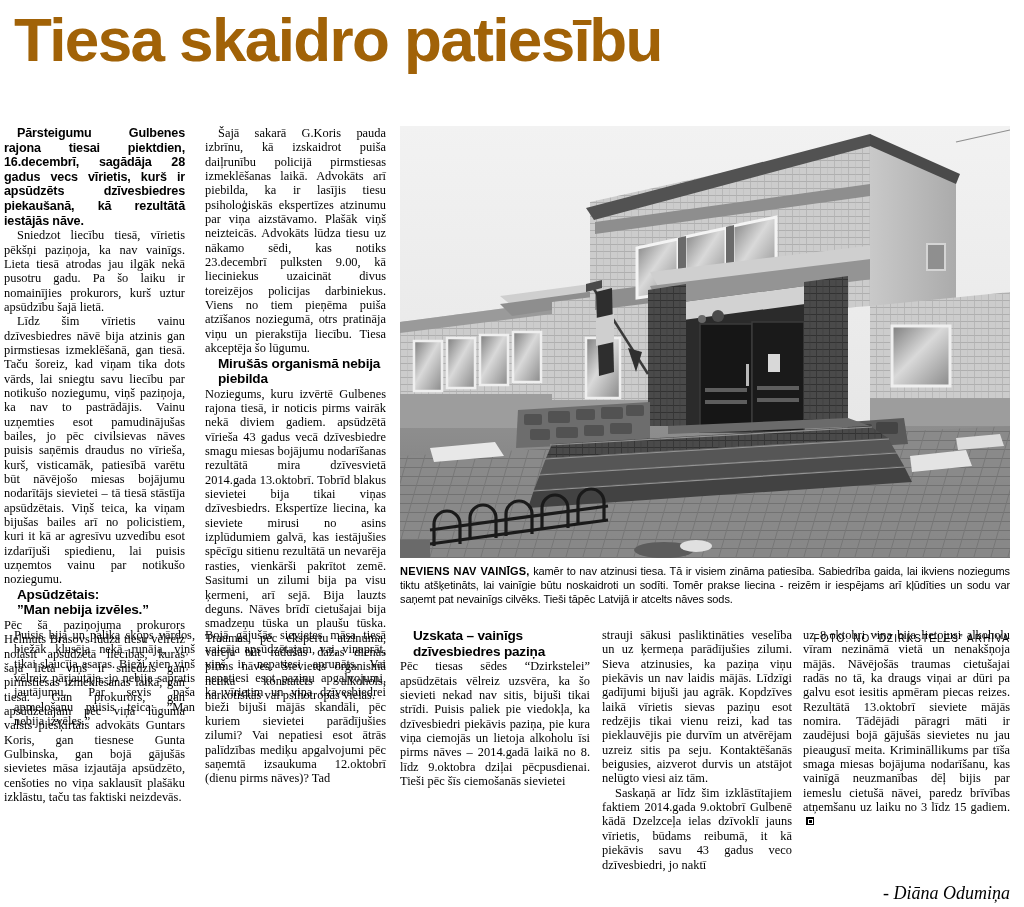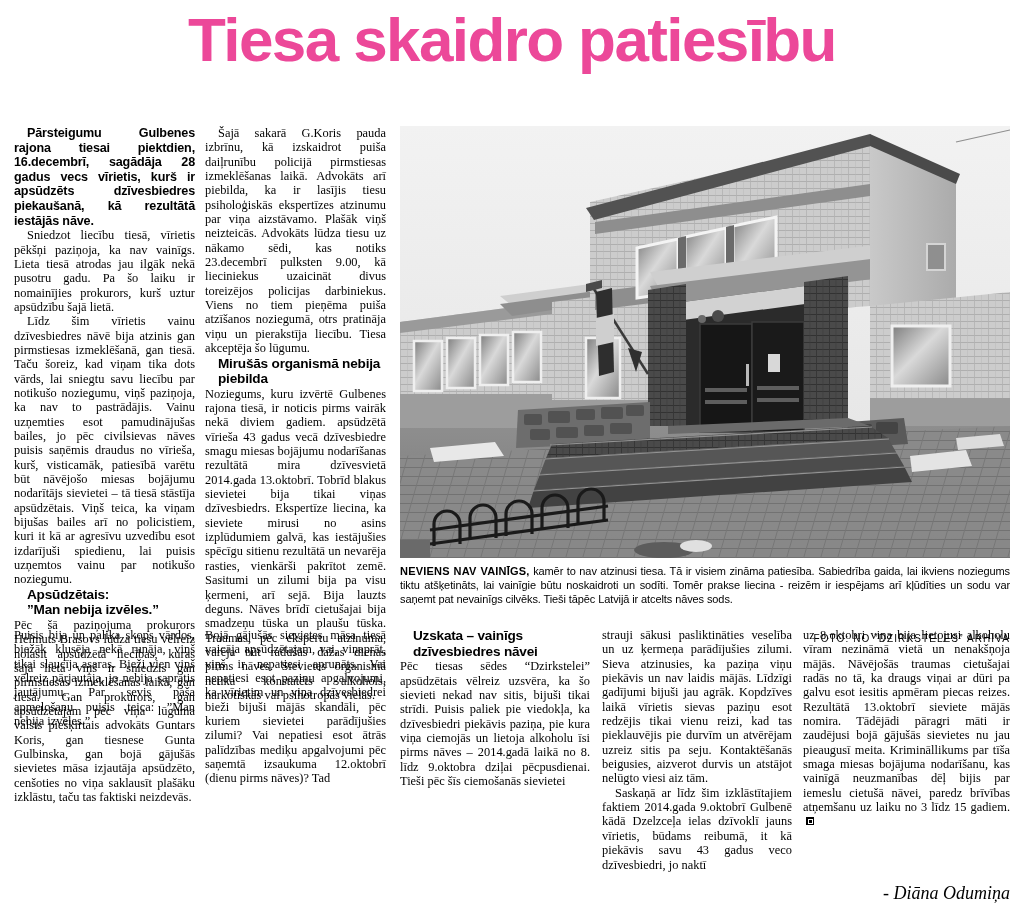--- a/index.html
+++ b/index.html
@@ -28,23 +28,22 @@
   .headline {
     position: absolute;
     left: 14px;
     top: 8px;
     width: 996px;
     font-family: "Liberation Sans", sans-serif;
     font-weight: bold;
     font-size: 62px;
     line-height: 64px;
     letter-spacing: -1.6px;
-    color: #ec4899;
+    color: #a16207;
     white-space: nowrap;
-    text-align: center;
   }
   .deck {
     position: absolute;
     left: 15px;
     top: 83px;
     width: 996px;
     font-family: "Liberation Sans", sans-serif;
     font-size: 21px;
     line-height: 24px;
     letter-spacing: -0.45px;
@@ -96,21 +95,21 @@
     font-size: 13.6px;
     line-height: 15.6px;
     letter-spacing: -0.2px;
     text-align: left;
     text-indent: 0;
     margin: 7px 0 1px 0;
   }
   .subhead.tight { margin-top: 0; }
 
   
-  #col1 { left: 14px;  top: 126px; width: 181px; }
+  #col1 { left: 4px;  top: 126px; width: 181px; }
   #col2 { left: 205px; top: 126px; width: 181px; }
 
   
   #col3 { left: 14px;  top: 628px; width: 181px; }
   #col4 { left: 205px; top: 628px; width: 181px; }
   #col5 { left: 400px; top: 628px; width: 190px; }
   #col6 { left: 602px; top: 628px; width: 190px; }
   #col7 { left: 803px; top: 628px; width: 207px; }
 
   
@@ -406,21 +405,21 @@
   <div class="col" id="col3">
     <p class="noindent">Puisis bija un palika skops vārdos, biežāk klusēja nekā runāja, viņš tikai slaucīja asaras. Bieži vien viņš vēlreiz pārjautāja, jo nebija sapratis jautājumu. Par sevis paša apmelošanu puisis teica: ”Man nebija izvēles.”</p>
   </div>
 
   <div class="col" id="col4">
     <p class="noindent">Bojā gājušās sievietes māsa tiesā vaicāja apsūdzētajam, vai, viņaprāt, viņš ir nepatiesi aprunāts. Vai nepatiesi esot paziņu apgalvojumi, ka vīrietim un viņa dzīvesbiedrei bieži bijuši mājās skandāli, pēc kuriem sievietei parādījušies zilumi? Vai nepatiesi esot ātrās palīdzības mediķu apgalvojumi pēc saņemtā izsaukuma 12.oktobrī (dienu pirms nāves)? Tad </p>
   </div>
 
   <div class="col" id="col5">
     <p class="subhead">Uzskata – vainīgs</p>
-    <p class="subhead tight">dzīvesbiedres nāvei</p>
+    <p class="subhead tight">dzīvesbiedres paziņa</p>
     <p class="noindent">Pēc tiesas sēdes “Dzirkstelei” apsūdzētais vēlreiz uzsvēra, ka šo sievieti nekad nav sitis, bijuši tikai strīdi. Puisis paliek pie viedokļa, ka dzīvesbiedri piekāvis paziņa, pie kura viņa ciemojās un lietoja alkoholu īsi pirms nāves – 2014.gadā laikā no 8. līdz 9.oktobra dziļai pēcpusdienai. Tieši pēc šīs ciemošanās sievietei </p>
   </div>
 
   <div class="col" id="col6">
     <p class="noindent">strauji sākusi pasliktināties veselība un uz ķermeņa parādījušies zilumi. Sieva atzinusies, ka paziņa viņu piekāvis un nav laidis mājās. Līdzīgi gadījumi bijuši jau agrāk. Kopdzīves laikā vīrietis sievas paziņu esot redzējis tikai vienu reizi, kad tas pieklauvējis pie durvīm un atvērējam uzreiz sitis pa seju. Kontaktēšanās beigusies, aizverot durvis un atstājot nelūgto viesi aiz tām.</p>
     <p>Saskaņā ar līdz šim izklāstītajiem faktiem 2014.gada 9.oktobrī Gulbenē kādā Dzelzceļa ielas dzīvoklī jauns vīrietis, būdams reibumā, it kā piekāvis savu 43 gadus veco dzīvesbiedri, jo naktī </p>
   </div>
 
   <div class="col" id="col7">
     <p class="noindent"><span>uz 8.oktobri viņa bija lietojusi alkoholu vīram nezināmā vietā un nenakšņoja mājās. Nāvējošās traumas cietušajai radās no tā, ka draugs viņai ar dūri pa galvu esot iesitis apmēram piecas reizes. Rezultātā 13.oktobrī sieviete mājās nomira. Tādējādi pāragri māti ir zaudējusi bojā gājušās sievietes nu jau pieaugusī meita. Krimināllikums par tīša smaga miesas bojājuma nodarīšanu, kas vainīgā neuzmanības dēļ bijis par iemeslu cietušā nāvei, paredz brīvības atņemšanu uz laiku no 3 līdz 15 gadiem.</span><span class="endmark"></span></p>

